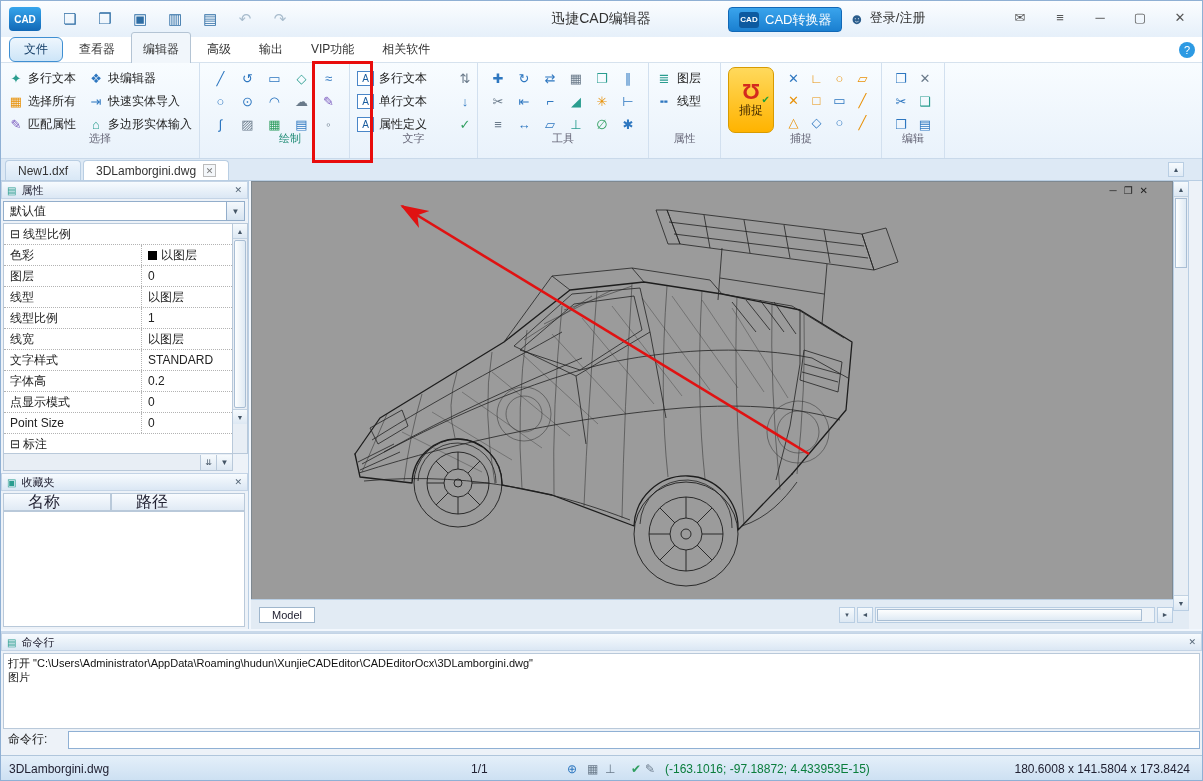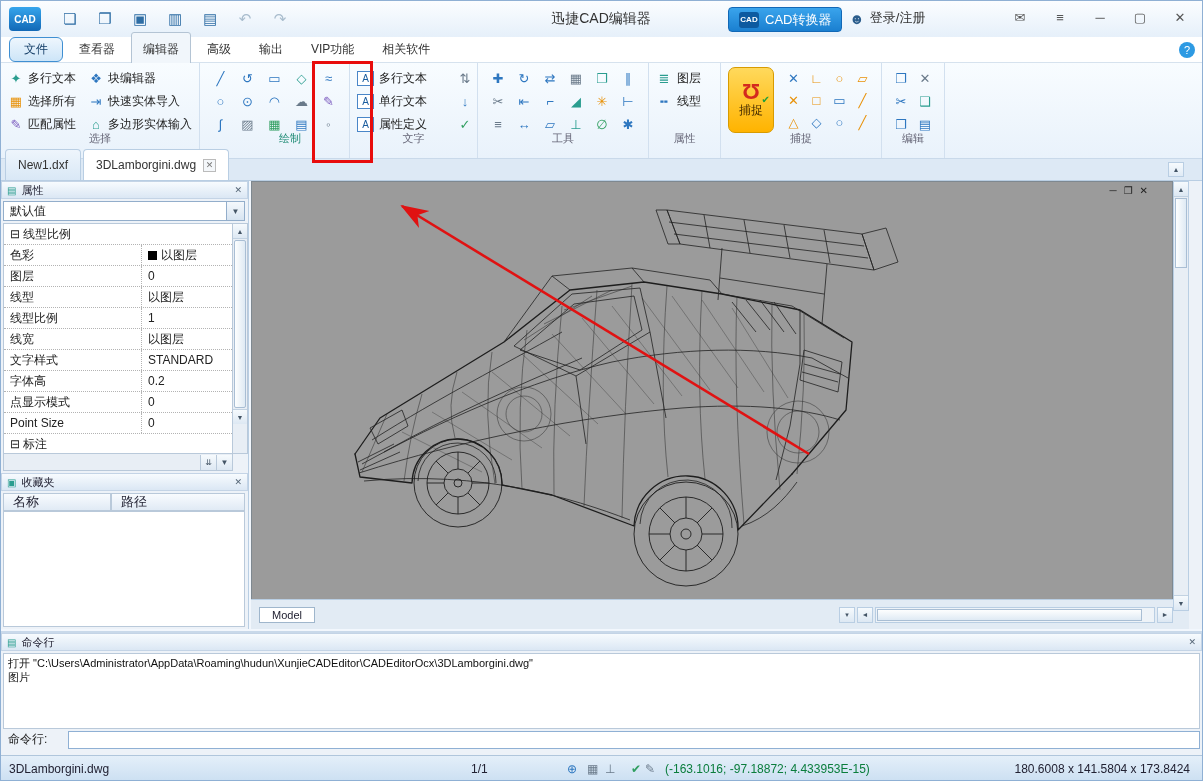--- a/index.html
+++ b/index.html
@@ -49,21 +49,21 @@
   .tside .ri{height:23px;width:16px}
   .propsg .trow{height:23px}
   .snapwrap{display:flex;gap:8px}
   .snapbtn{width:46px;height:66px;border:1px solid #d89b00;border-radius:7px;background:linear-gradient(#ffd95c,#ffb300);display:flex;flex-direction:column;align-items:center;justify-content:center;position:relative}
   .magnet{font-size:22px;font-weight:bold;color:#d42a1e;transform:scaleY(-1);line-height:20px}
   .snapchk{position:absolute;right:3px;top:26px;font-size:10px;color:#1d9e3a}
   .snaptxt{font-size:12px;color:#4a2f00;margin-top:1px}
 
   
   .doctabs{position:absolute;left:0;top:158px;right:0;height:22px;background:#dde9f5;border-bottom:1px solid #b9cee3;display:flex;align-items:flex-end;padding-left:4px}
-  .dtab{height:31px;padding:0 12px;display:flex;align-items:center;gap:7px;border:1px solid #b9cee3;border-bottom:none;border-radius:4px 4px 0 0;background:linear-gradient(#eef5fc,#d9e8f6);color:#333;margin-right:2px}
+  .dtab{height:20px;padding:0 12px;display:flex;align-items:center;gap:7px;border:1px solid #b9cee3;border-bottom:none;border-radius:4px 4px 0 0;background:linear-gradient(#eef5fc,#d9e8f6);color:#333;margin-right:2px}
   .dtab.active{background:#fff}
   .tclose{font-size:9px;color:#777;border:1px solid #bbb;width:13px;height:13px;display:flex;align-items:center;justify-content:center;background:#f4f7fa}
   .dchev{position:absolute;right:18px;bottom:3px;width:16px;height:15px;border:1px solid #b9cee3;background:linear-gradient(#f6fafd,#e0ebf6);font-size:8px;color:#456;display:flex;align-items:center;justify-content:center}
 
   
   .leftpanel{position:absolute;left:0;top:180px;width:248px;height:448px;background:#edf2f8;border-right:1px solid #b9cee3}
   .phead{position:absolute;left:0;right:0;height:18px;background:linear-gradient(#f7fbfe,#dbe7f4);border:1px solid #c4d4e6;display:flex;align-items:center;gap:5px;padding:0 5px;font-size:11px;color:#223}
   .phead .pic{color:#2a9d8f;font-size:10px}
   .phead .x{margin-left:auto;font-size:9px;color:#567}
   .combo{position:absolute;left:2px;top:20px;right:3px;height:20px;border:1px solid #93aecb;background:#fff;display:flex;align-items:center;padding-left:6px}
@@ -75,21 +75,21 @@
   .grow.section .lab{width:100%;border-right:none}
   .swatch{width:9px;height:9px;background:#000;display:inline-block}
   .pscroll{position:absolute;right:0;top:42px;width:16px;height:231px;background:#e8eef5;border:1px solid #b9c9da;border-left:1px solid #b9c9da}
   .sbtn{height:15px;display:flex;align-items:center;justify-content:center;font-size:7px;color:#456;background:linear-gradient(#f6fafd,#dde8f3);border-bottom:1px solid #c2d2e2}
   .sthumb{margin:1px;height:168px;background:linear-gradient(90deg,#fdfefe,#dfeaf4);border:1px solid #a9bed4;border-radius:2px}
   .sbtn.b{border-top:1px solid #c2d2e2;border-bottom:none}
   .gbottom{position:absolute;left:2px;top:273px;width:230px;height:17px;background:#e8eef5;border:1px solid #b9c9da;border-top:none;display:flex;justify-content:flex-end;align-items:center}
   .gbottom .sq{width:16px;height:15px;border-left:1px solid #b9c9da;font-size:8px;color:#456;display:flex;align-items:center;justify-content:center;background:linear-gradient(#f6fafd,#dde8f3)}
   .favhead{top:292px}
   .favcols{position:absolute;left:2px;top:312px;right:3px;height:18px;display:flex}
-  .fcol{border:1px solid #b9c9da;background:linear-gradient(#f8fbfe,#e0eaf5);font-size:13px;padding-left:9px;display:flex;align-items:center;color:#223}
+  .fcol{border:1px solid #b9c9da;background:linear-gradient(#f8fbfe,#e0eaf5);font-size:16px;padding-left:24px;display:flex;align-items:center;color:#223}
   .favbody{position:absolute;left:2px;top:330px;right:3px;bottom:2px;background:#fff;border:1px solid #b9c9da}
 
   
   .canvaswrap{position:absolute;left:250px;top:180px;width:938px;height:448px;background:#dfe9f3}
   .canvas{position:absolute;left:0;top:0;right:16px;bottom:18px;background:#9b9b9b;border:1px solid #7e8890;overflow:hidden}
   .canvas svg.car{position:absolute;left:0;top:0;width:100%;height:100%}
   .annot{position:absolute;left:186px;top:6px;font-size:27px;font-weight:bold;color:#e01212;letter-spacing:3px;white-space:nowrap}
   .mdibtns{position:absolute;right:24px;top:3px;display:flex;gap:7px;font-size:10px;color:#222}
   .vscroll2{position:absolute;right:0;top:0;width:16px;bottom:18px;background:#e8eef5;border:1px solid #b9cee3;display:flex;flex-direction:column}
   .vscroll2 .sthumb2{margin:1px;height:70px;background:linear-gradient(90deg,#fdfefe,#dfeaf4);border:1px solid #a9bed4}

